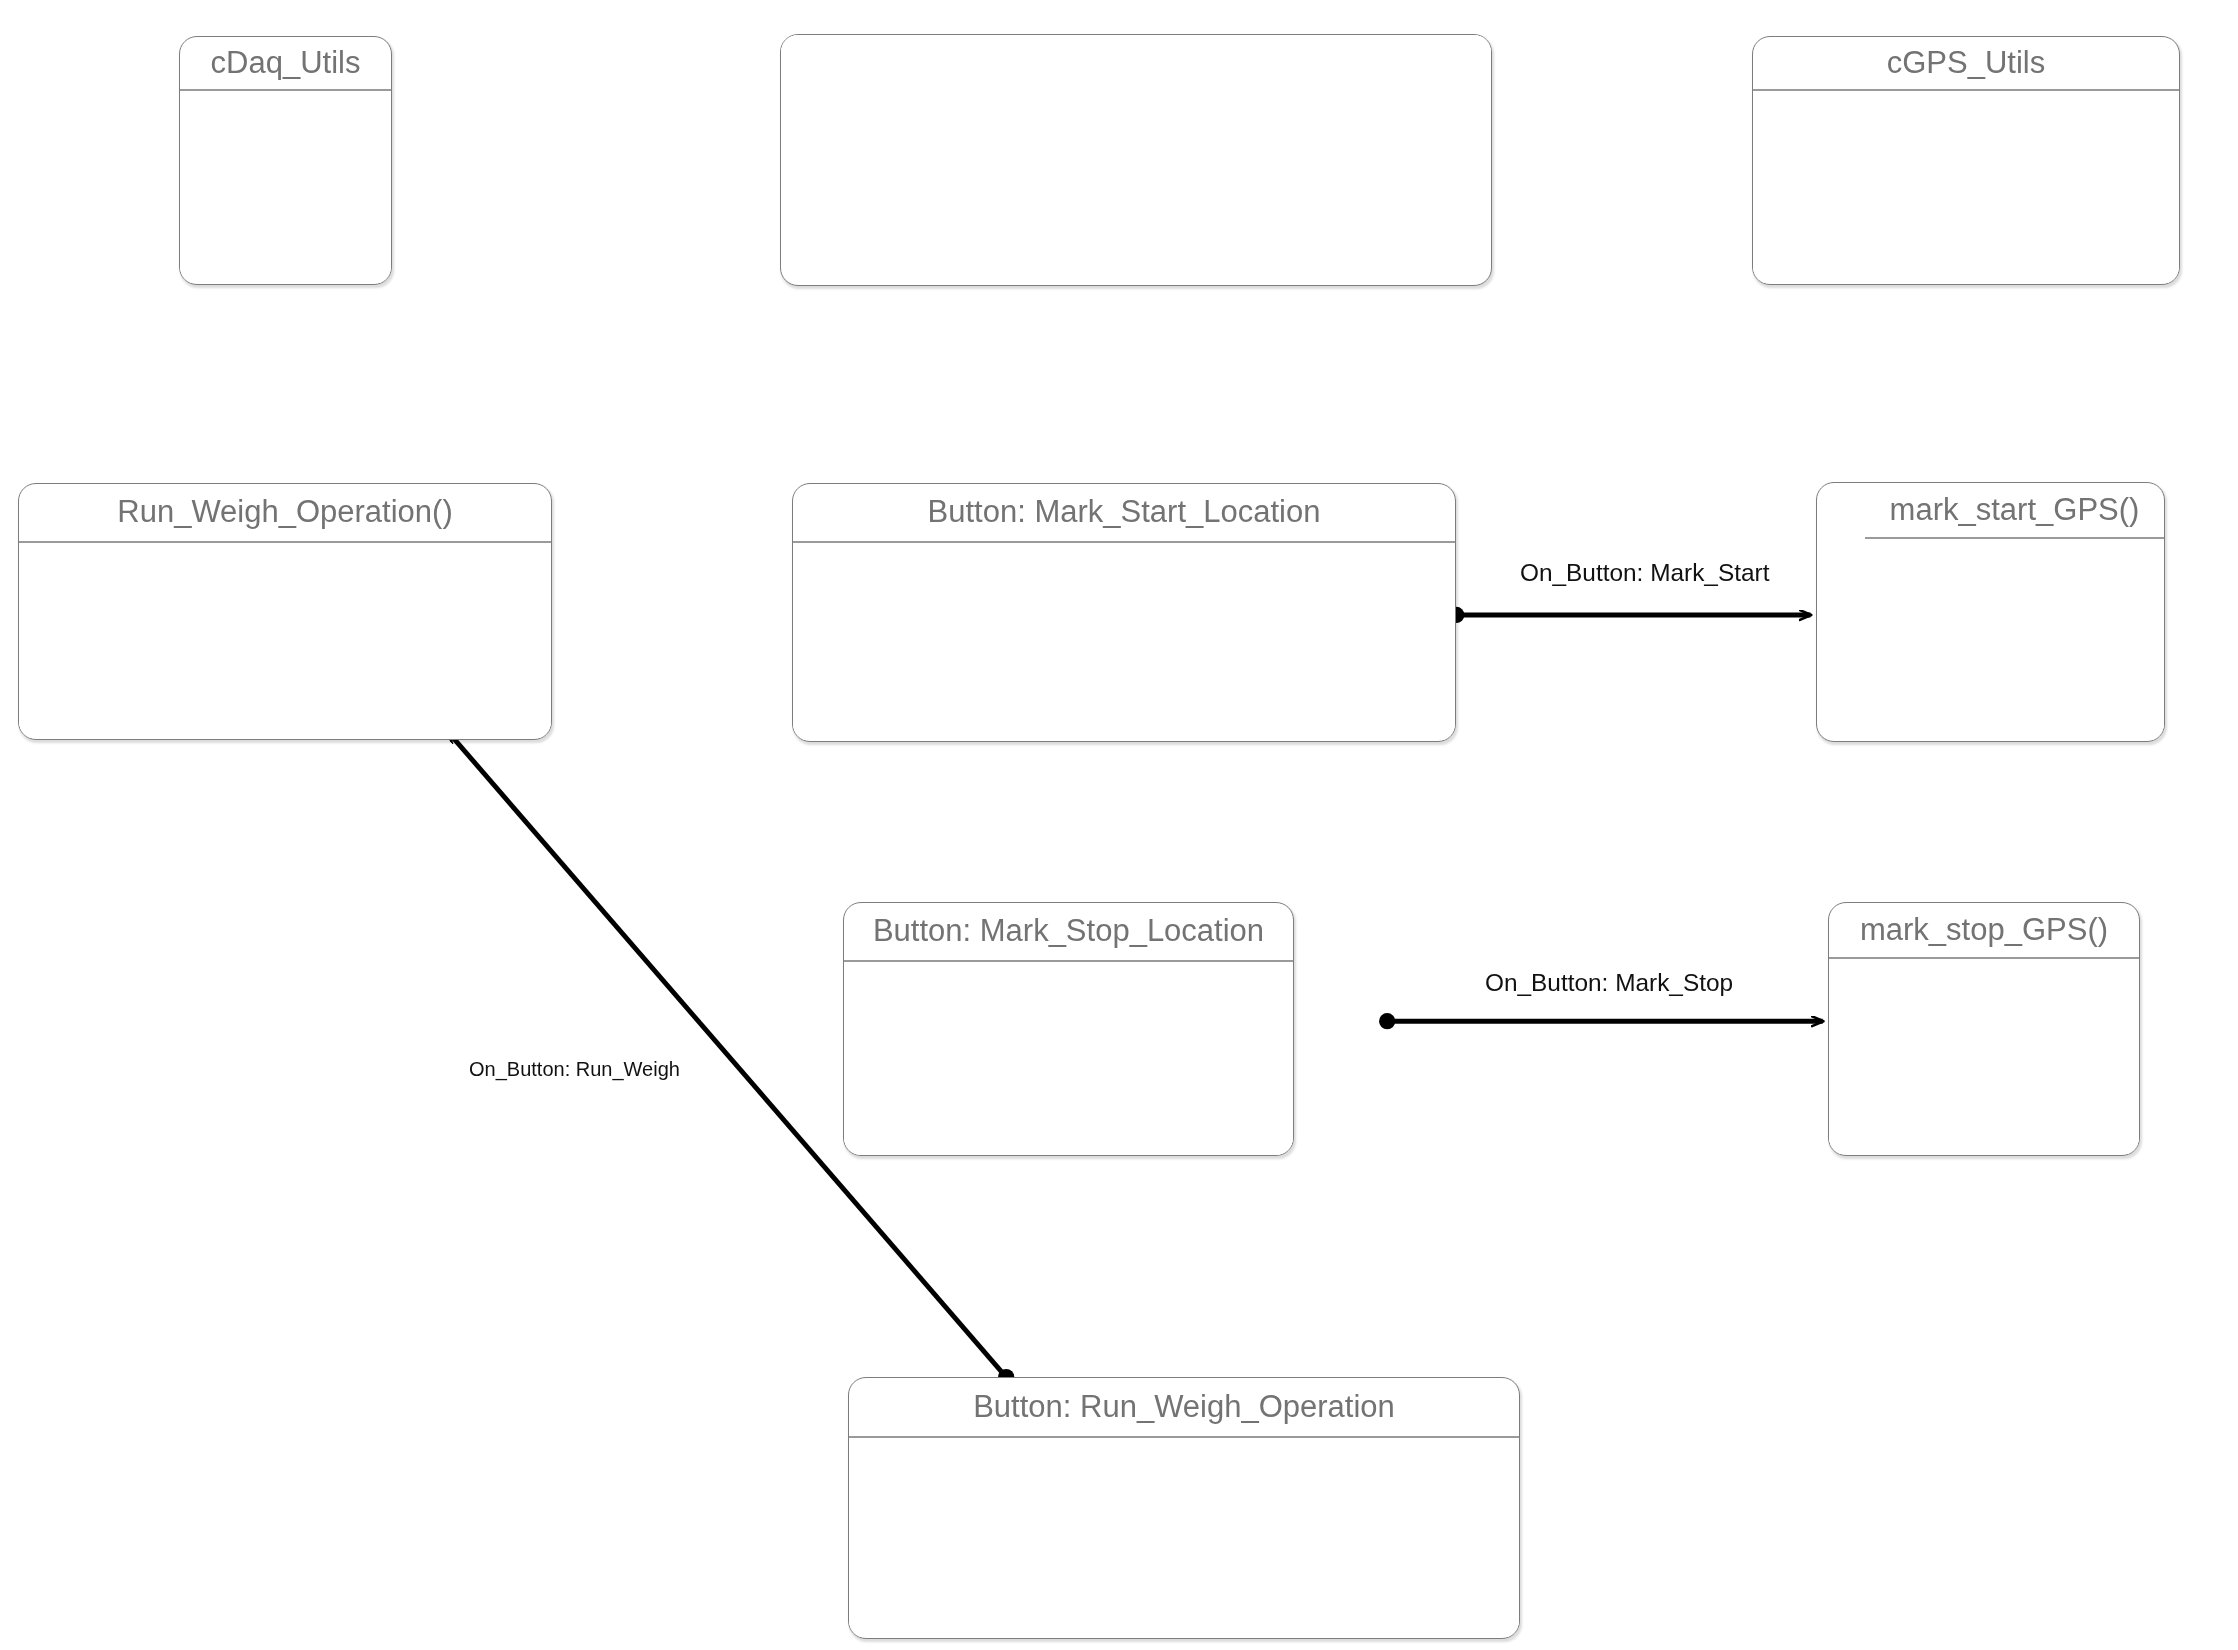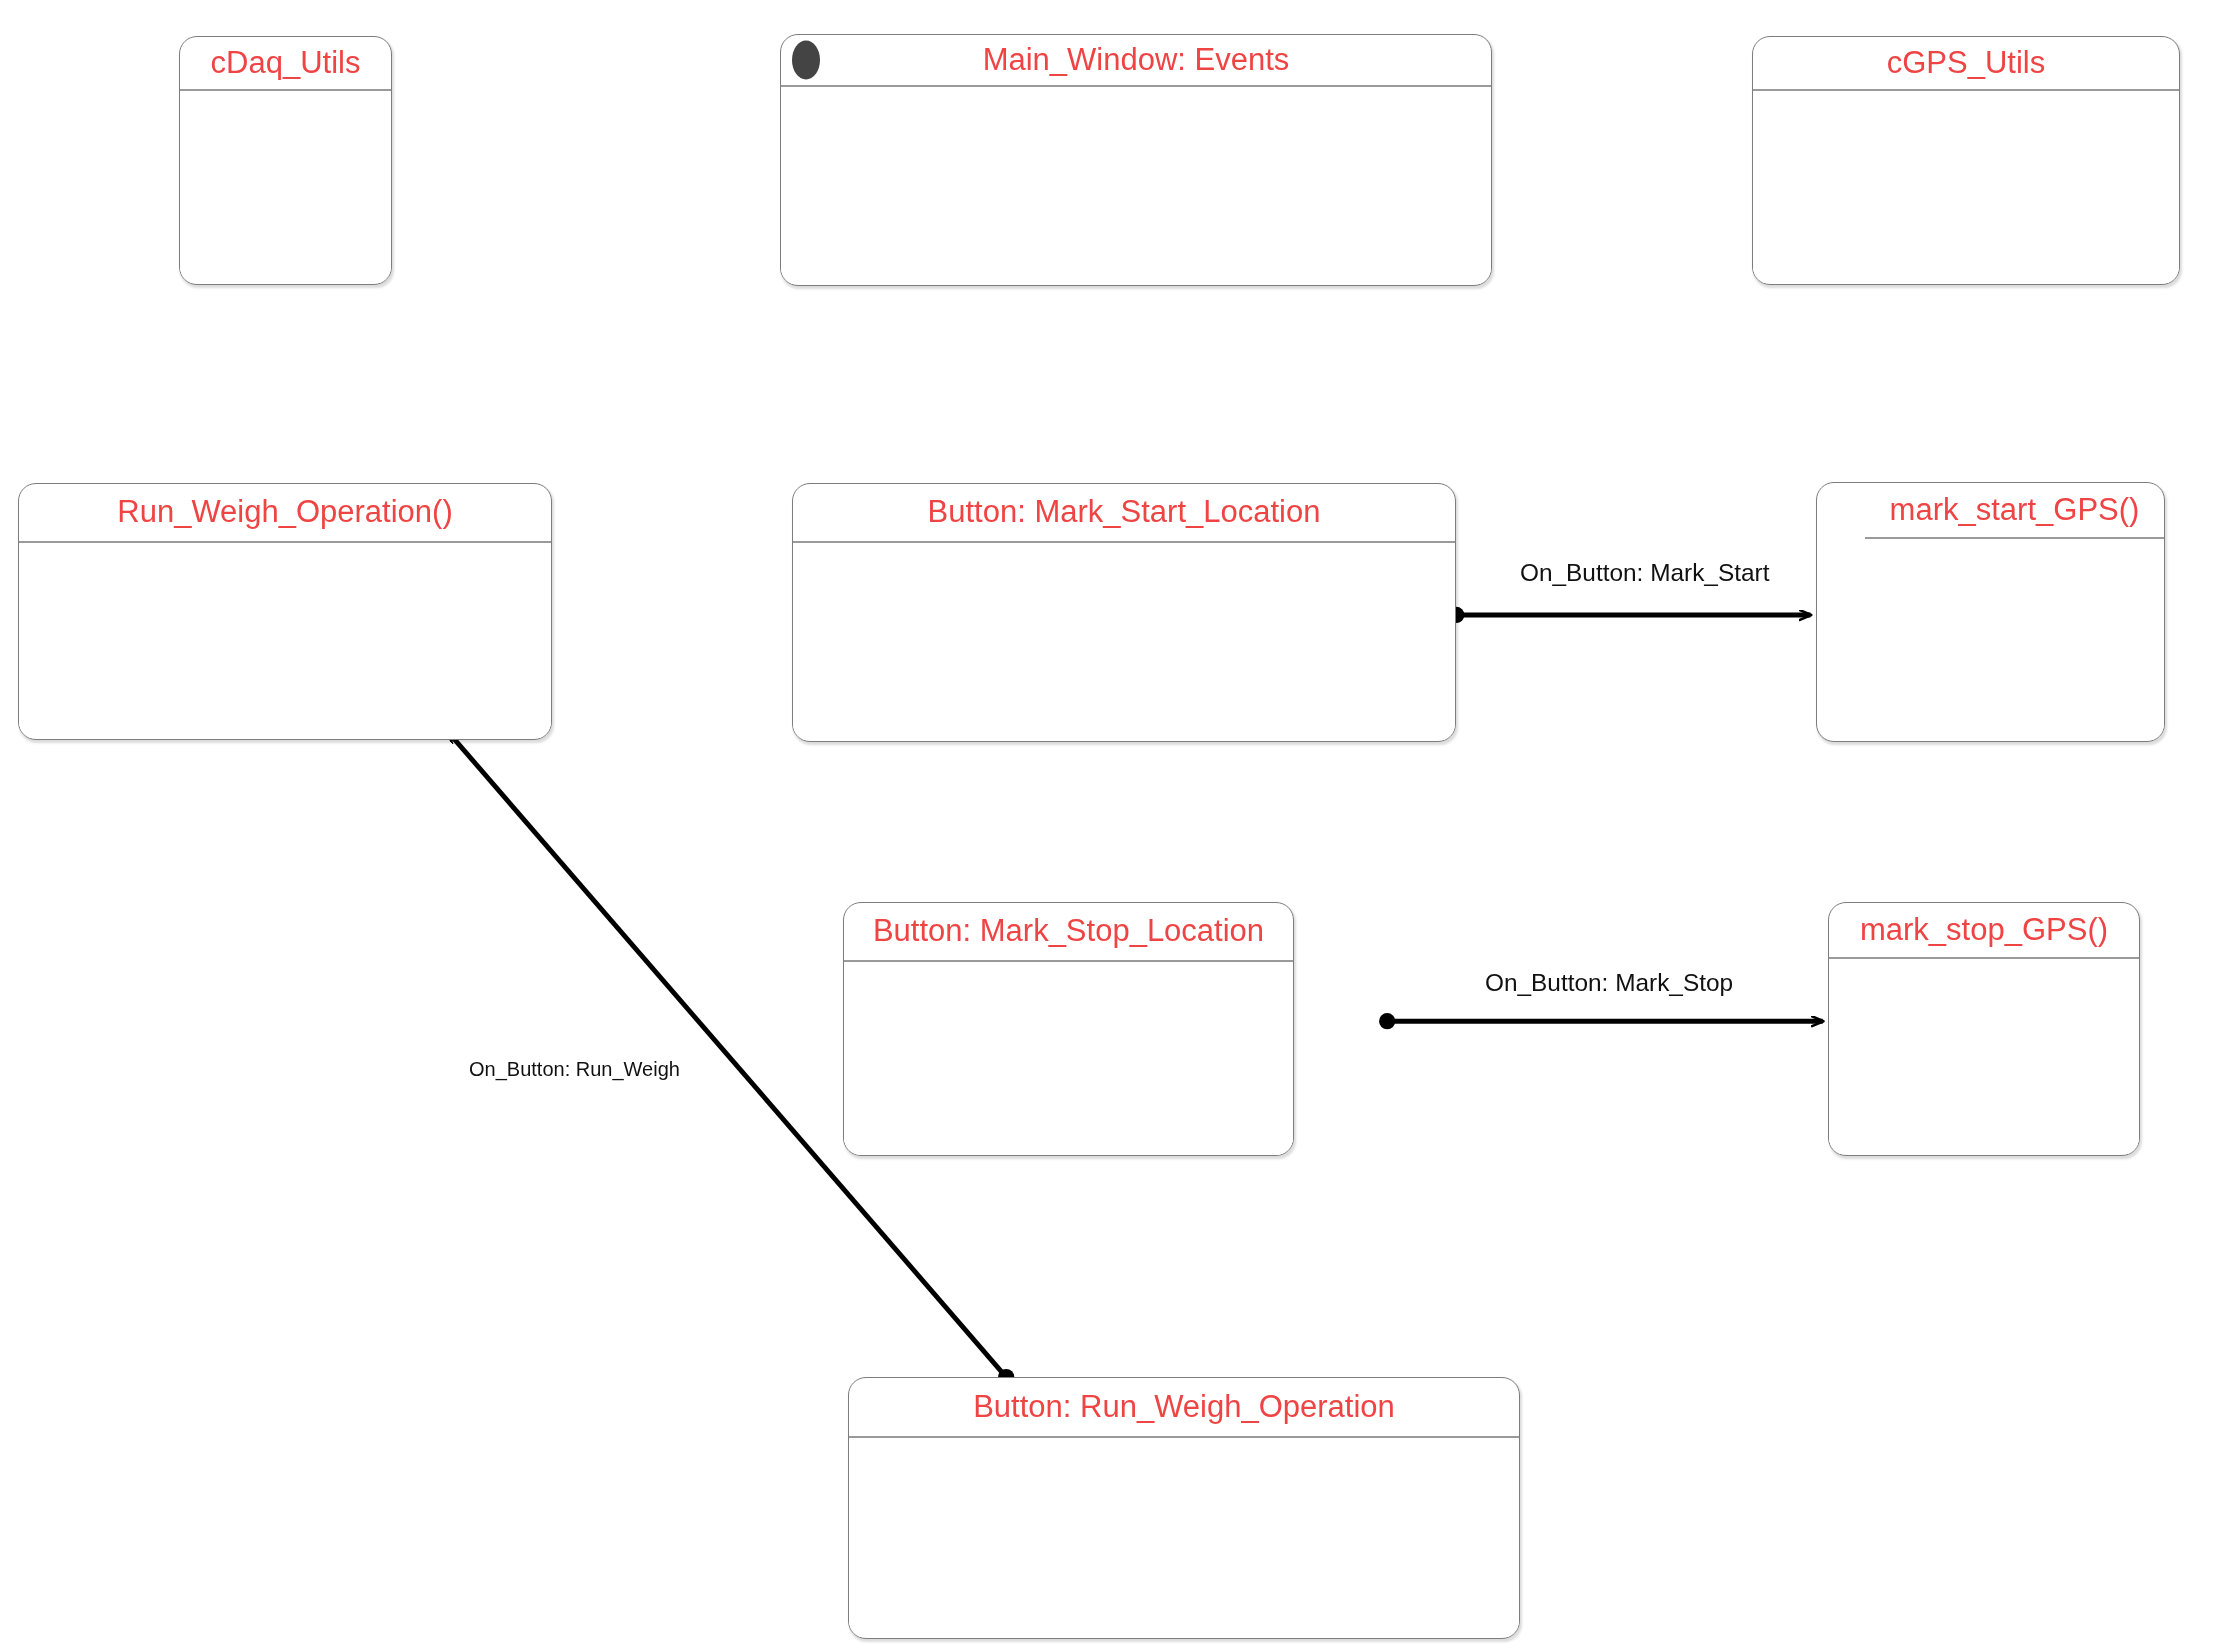--- a/index.html
+++ b/index.html
@@ -32,21 +32,21 @@
     box-sizing: border-box;
     width: 100%;
     border-bottom: 2.4px solid #9a9a9a;
     display: flex;
     align-items: center;
     justify-content: center;
     padding: 0 8.1px;
   }
   .node-title {
     font-size: 31px;
-    color: #ef4444;
+    color: #737373;
     line-height: 1.05;
     white-space: nowrap;
     text-align: center;
     font-weight: 400;
   }
   .node-body {
     width: 100%;
     background: #ffffff;
   }
   
@@ -111,24 +111,20 @@
   </svg>
 
   <div class="node" style="left:179px; top:36px; width:213px; height:249px;">
     <div class="node-header" style="height:54px;">
       <span class="node-title">cDaq_Utils</span>
     </div>
     <div class="node-body" style="height:192px;"></div>
   </div>
 
   <div class="node" style="left:780px; top:34px; width:712px; height:252px;">
-    <div class="node-header" style="height:52px;">
-      <span class="header-dot"></span>
-      <span class="node-title">Main_Window: Events</span>
-    </div>
     <div class="node-body" style="height:197px;"></div>
   </div>
 
   <div class="node" style="left:1752px; top:36px; width:428px; height:249px;">
     <div class="node-header" style="height:54px;">
       <span class="node-title">cGPS_Utils</span>
     </div>
     <div class="node-body" style="height:192px;"></div>
   </div>
 

